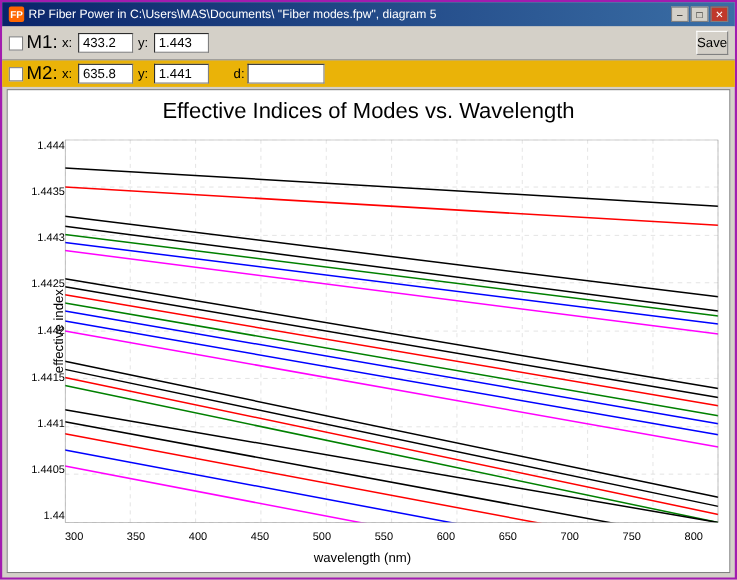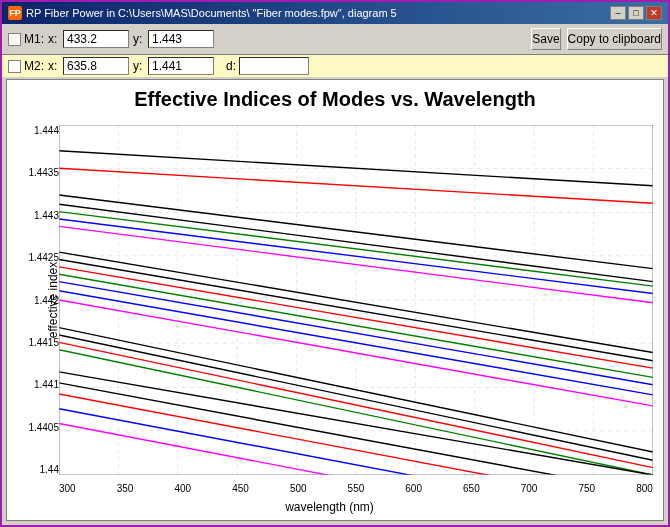--- a/index.html
+++ b/index.html
@@ -75,39 +75,39 @@
     }
     .marker-row {
       display: flex;
       align-items: center;
       gap: 4px;
     }
     .checkbox-label {
       display: flex;
       align-items: center;
       gap: 3px;
-      font-size: 12px;
+      font-size: 17px;
     }
     .checkbox {
       width: 13px;
       height: 13px;
       border: 1px solid #808080;
       background: white;
     }
     .coord-group {
       display: flex;
       align-items: center;
       gap: 3px;
     }
     .coord-label {
       font-size: 12px;
       min-width: 12px;
     }
     .coord-value {
-      width: 66px;
+      width: 50px;
       height: 18px;
       border: 1px inset #808080;
       background: white;
       font-size: 12px;
       padding: 1px 3px;
     }
     .toolbar-buttons {
       display: flex;
       gap: 6px;
       margin-left: auto;
@@ -119,22 +119,22 @@
       border: 1px solid #808080;
       border-top-color: #ffffff;
       border-left-color: #ffffff;
       font-size: 12px;
       cursor: pointer;
     }
     .second-row {
       display: flex;
       align-items: center;
       padding: 2px 6px;
-      gap: 12px;
-      background: #fef9c3;
+      gap: 22px;
+      background: #eab308;
       flex-shrink: 0;
     }
     .delta-group {
       display: flex;
       align-items: center;
       gap: 3px;
     }
     .delta-value {
       width: 70px;
       height: 18px;
@@ -147,21 +147,21 @@
       flex: 1;
       background: white;
       position: relative;
       margin: 2px 4px 4px 4px;
       border: 1px solid #808080;
       overflow: hidden;
     }
     .chart-title {
       text-align: center;
       font-size: 20px;
-      font-weight: bold;
+      font-weight: normal;
       color: black;
       padding: 8px 0 4px 0;
     }
     .chart-inner {
       position: absolute;
       top: 45px;
       left: 52px;
       right: 10px;
       bottom: 45px;
       background: white;
@@ -183,21 +183,21 @@
       flex-direction: column;
       justify-content: space-between;
       align-items: flex-end;
       width: 32px;
       font-size: 10px;
     }
     .x-axis-labels {
       position: absolute;
       bottom: 26px;
       left: 52px;
-      right: 10px;
+      right: 24px;
       display: flex;
       justify-content: space-between;
       font-size: 10px;
     }
     svg.chart-svg {
       width: 100%;
       height: 100%;
     }
   </style>
 </head>
@@ -226,21 +226,20 @@
         <span class="coord-label">x:</span>
         <input class="coord-value" type="text" value="433.2" style="">
       </div>
       <div class="coord-group">
         <span class="coord-label">y:</span>
         <input class="coord-value" type="text" value="1.443" style="">
       </div>
     </div>
     <div class="toolbar-buttons">
       <button class="toolbar-btn">Save</button>
-      <button class="toolbar-btn">Copy to clipboard</button>
     </div>
   </div>
 
   <div class="second-row">
     <div class="marker-row">
       <div class="checkbox-label">
         <div class="checkbox"></div>
         <span>M2:</span>
       </div>
       <div class="coord-group">

